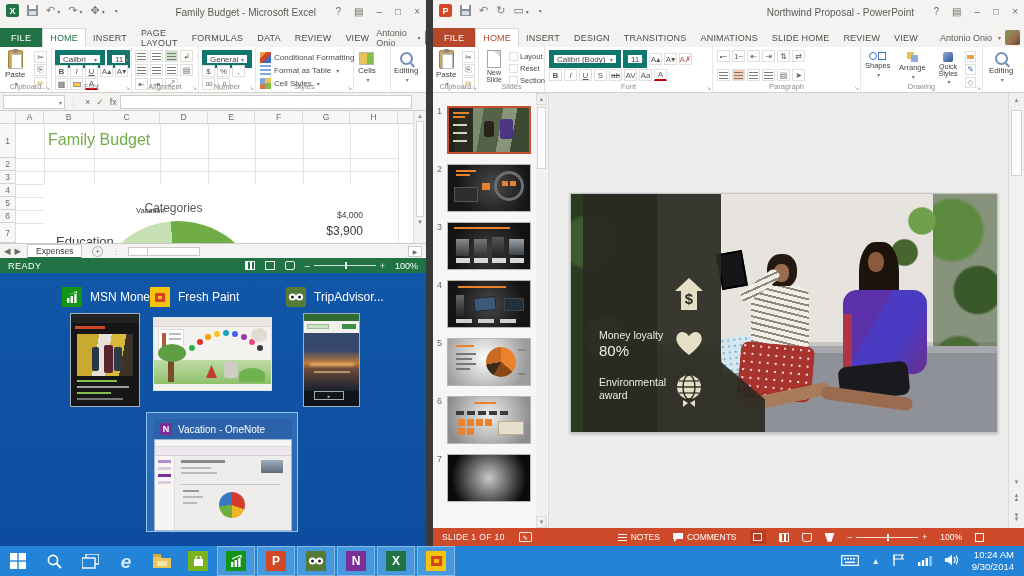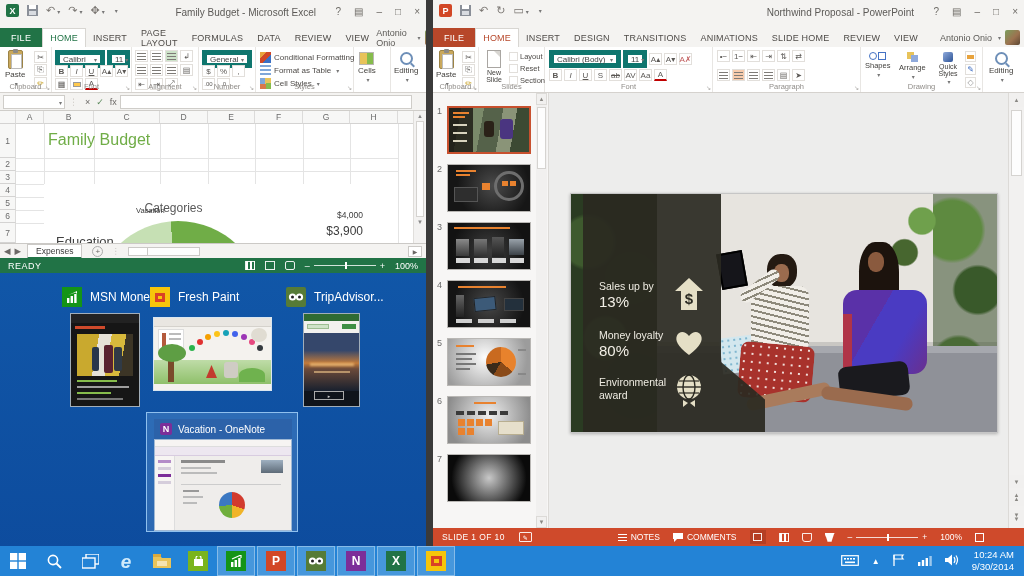--- a/index.html
+++ b/index.html
@@ -739,24 +739,20 @@
           <div class="abs" style="left:297px;top:58px;width:16px;height:20px;background:#8A5A3E;border-radius:45%"></div>
           <div class="abs" style="left:272px;top:96px;width:84px;height:84px;border-radius:14px;background:linear-gradient(120deg,#5A31A8 0 38%,#4A3BC2 38% 66%,#6A2F8E 100%)"></div>
           <div class="abs" style="left:272px;top:120px;width:9px;height:56px;background:#B03448"></div>
           <div class="abs" style="left:268px;top:170px;width:70px;height:34px;background:#1A1A1E;border-radius:8px;transform:rotate(-6deg)"></div>
           <div class="abs" style="left:250px;top:198px;width:92px;height:13px;background:#9A6B4E;border-radius:7px;transform:rotate(8deg)"></div>
         </div>
 
         <div class="abs" style="left:12px;top:0;width:138px;height:240px;background:rgba(42,41,33,.92)"></div>
         <div class="abs" style="left:150px;top:168px;width:44px;height:72px;background:rgba(42,41,33,.92);clip-path:polygon(0 0,100% 52%,100% 100%,0 100%)"></div>
 
-        <div class="abs" style="left:28px;top:86px;width:80px">
-          <div class="ovl-label">Sales up by</div>
-          <div class="ovl-value">13%</div>
-        </div>
         <div class="abs" style="left:104px;top:84px">
           <svg width="28" height="32" viewBox="0 0 28 32">
               <polygon points="14,0 28,13 22,13 22,32 6,32 6,13 0,13" fill="#E5DFC6"></polygon>
               <text x="14" y="26" text-anchor="middle" font-size="15" font-weight="bold" fill="#2A2921" font-family="Liberation Sans, sans-serif">$</text>
             </svg>
         </div>
         <div class="abs" style="left:28px;top:135px;width:90px">
           <div class="ovl-label">Money loyalty</div>
           <div class="ovl-value">80%</div>
         </div>

